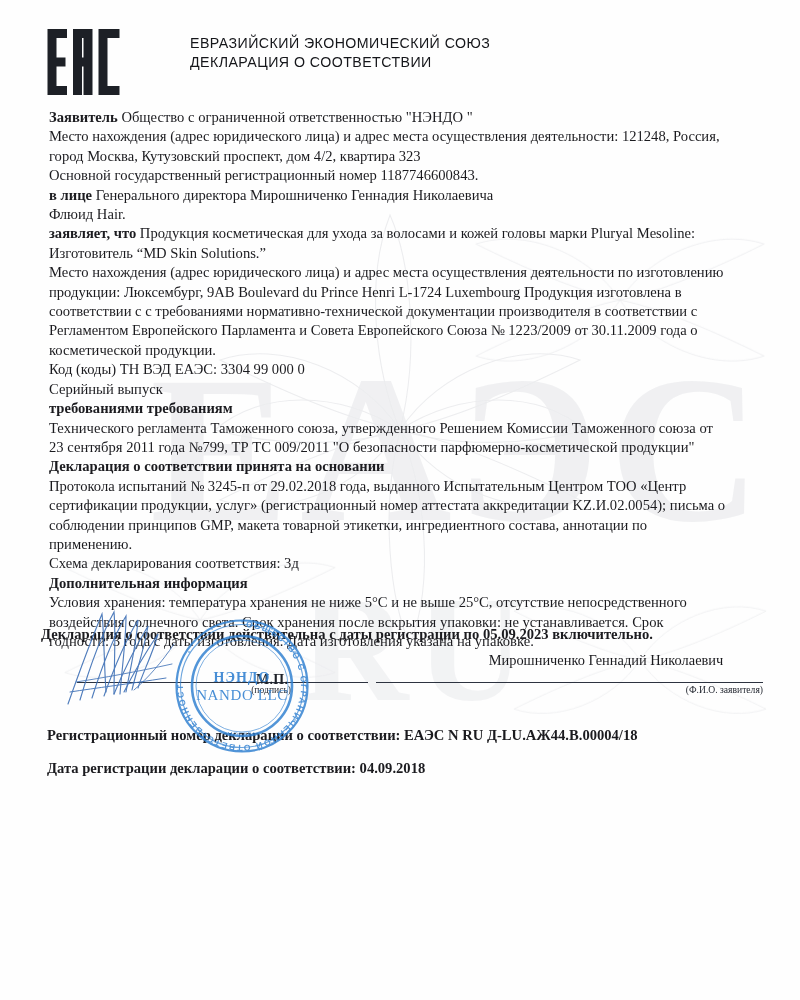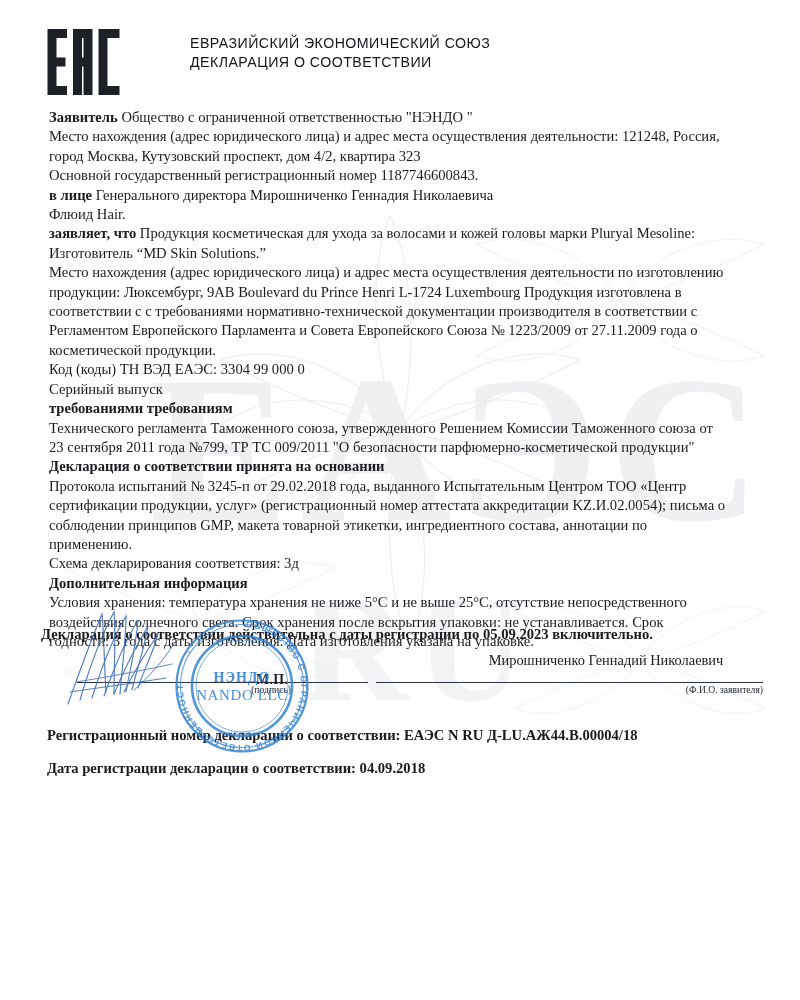--- a/index.html
+++ b/index.html
@@ -263,21 +263,21 @@
       <p>город Москва, Кутузовский проспект, дом 4/2, квартира 323</p>
       <p>Основной государственный регистрационный номер 1187746600843.</p>
       <p><span class="b">в лице</span><span> Генерального директора Мирошниченко Геннадия Николаевича</span></p>
 
       <p>Флюид Hair.</p>
       <p><span class="b">заявляет, что</span><span> Продукция косметическая для ухода за волосами и кожей головы марки Pluryal Mesoline:</span></p>
       <p>Изготовитель “MD Skin Solutions.”</p>
       <p>Место нахождения (адрес юридического лица) и адрес места осуществления деятельности по изготовлению</p>
       <p>продукции: Люксембург, 9AB Boulevard du Prince Henri L-1724 Luxembourg Продукция изготовлена в</p>
       <p>соответствии с с требованиями нормативно-технической документации производителя в соответствии с</p>
-      <p>Регламентом Европейского Парламента и Совета Европейского Союза № 1223/2009 от 27.11.2009 года о</p>
+      <p>Регламентом Европейского Парламента и Совета Европейского Союза № 1223/2009 от 30.11.2009 года о</p>
       <p>косметической продукции.</p>
       <p>Код (коды) ТН ВЭД ЕАЭС: 3304 99 000 0</p>
       <p>Серийный выпуск</p>
 
       <p class="blockhead">требованиями требованиям</p>
       <p>Технического регламента Таможенного союза, утвержденного Решением Комиссии Таможенного союза от</p>
       <p>23 сентября 2011 года №799, ТР ТС 009/2011 "О безопасности парфюмерно-косметической продукции"</p>
 
       <p class="blockhead">Декларация о соответствии принята на основании</p>
       <p>Протокола испытаний № 3245-п от 29.02.2018 года, выданного Испытательным Центром ТОО «Центр</p>

